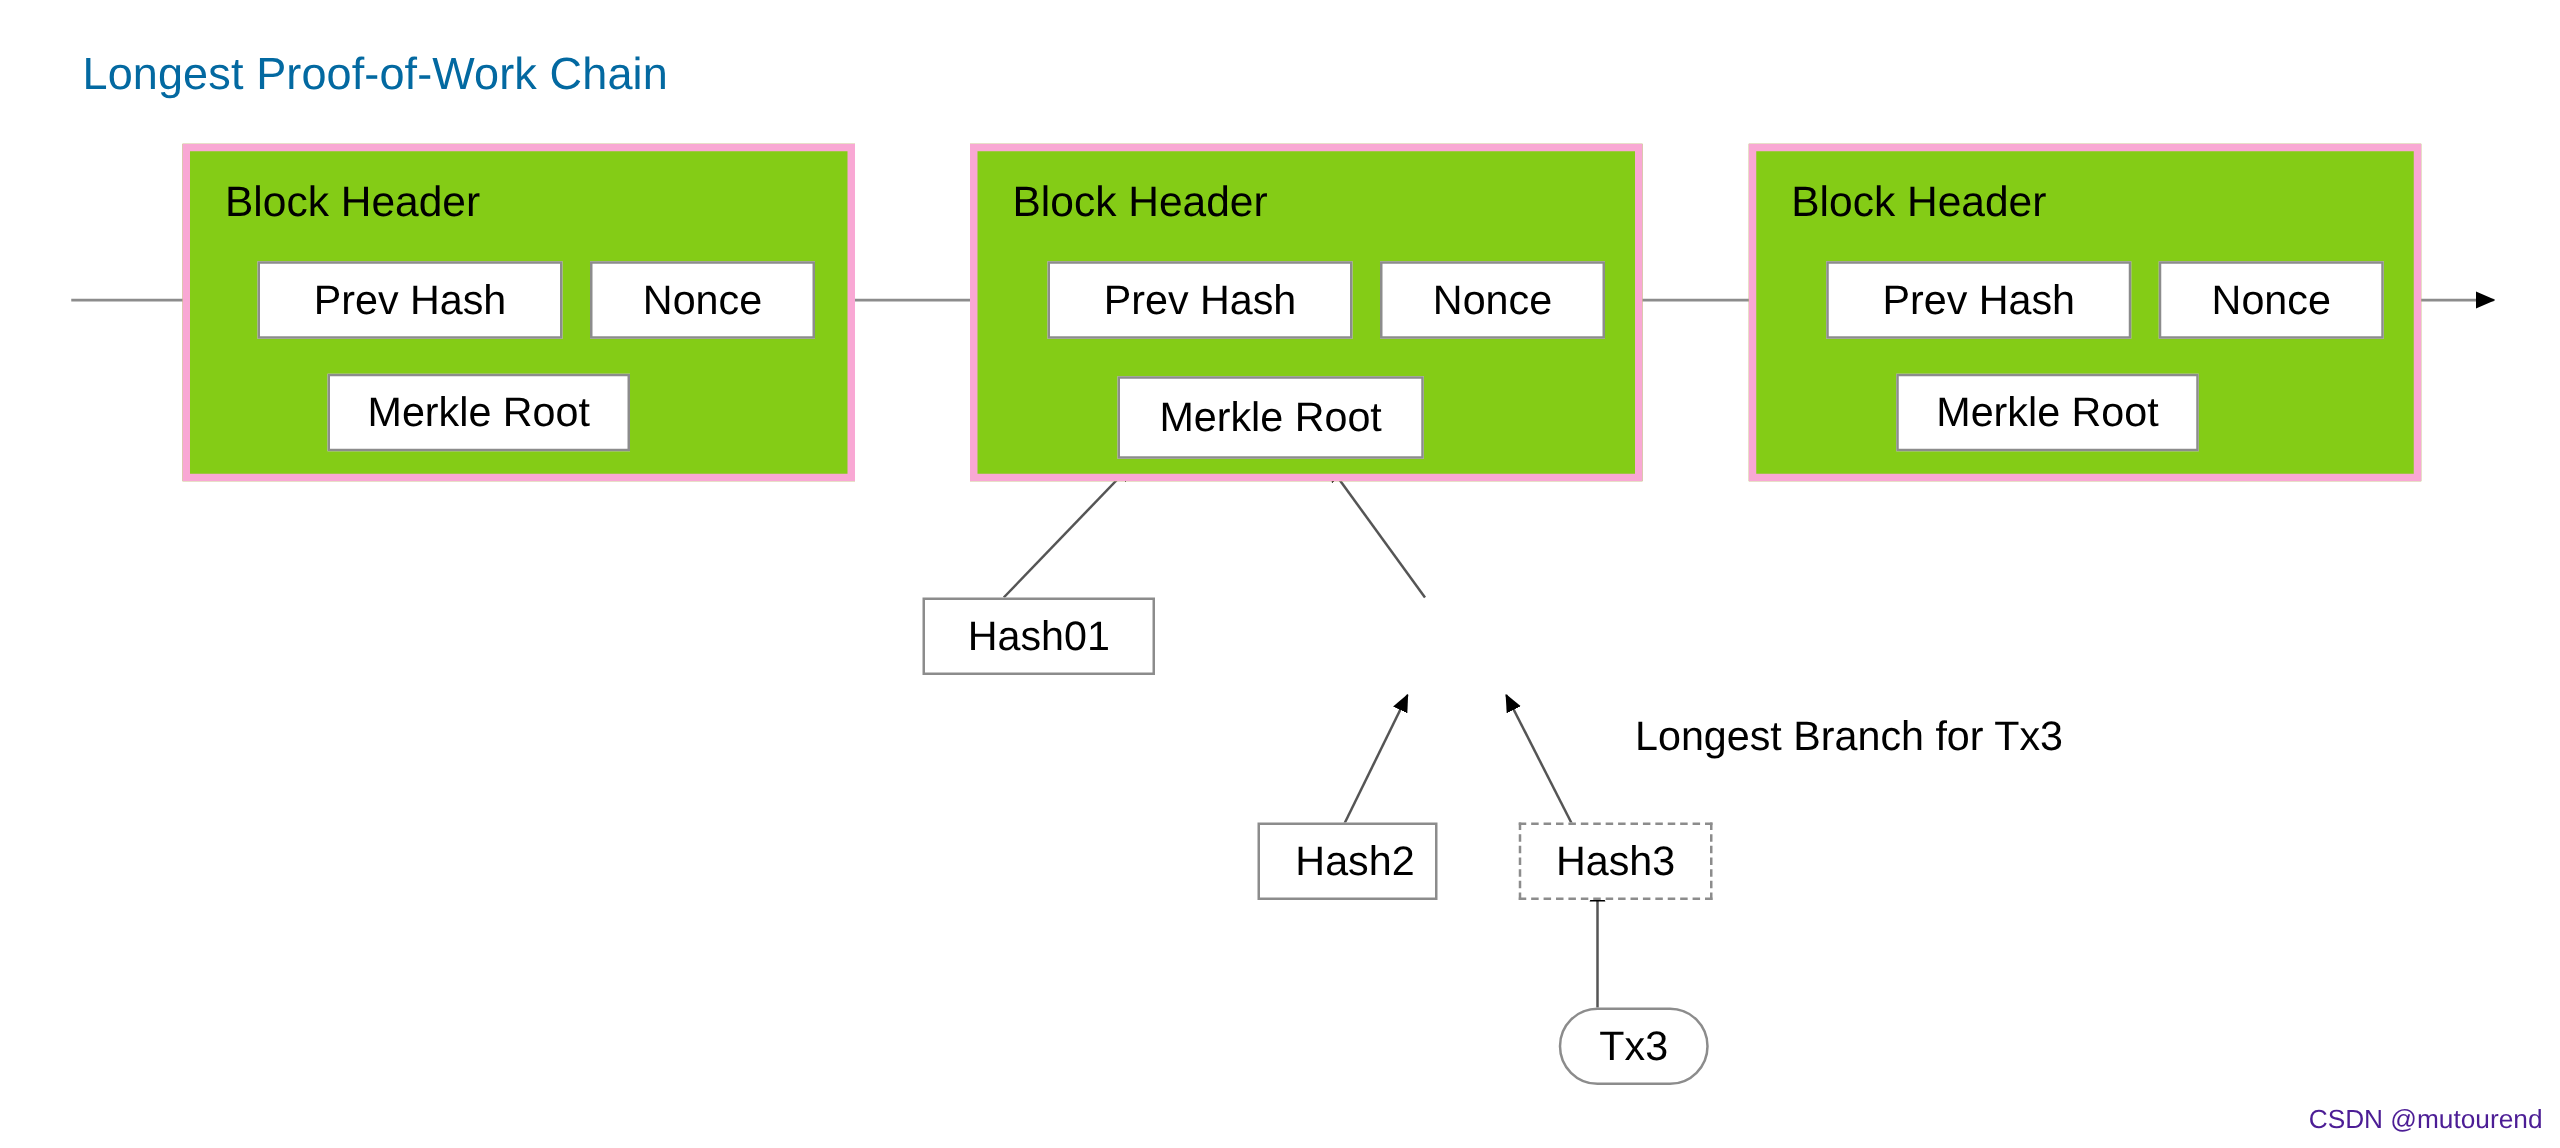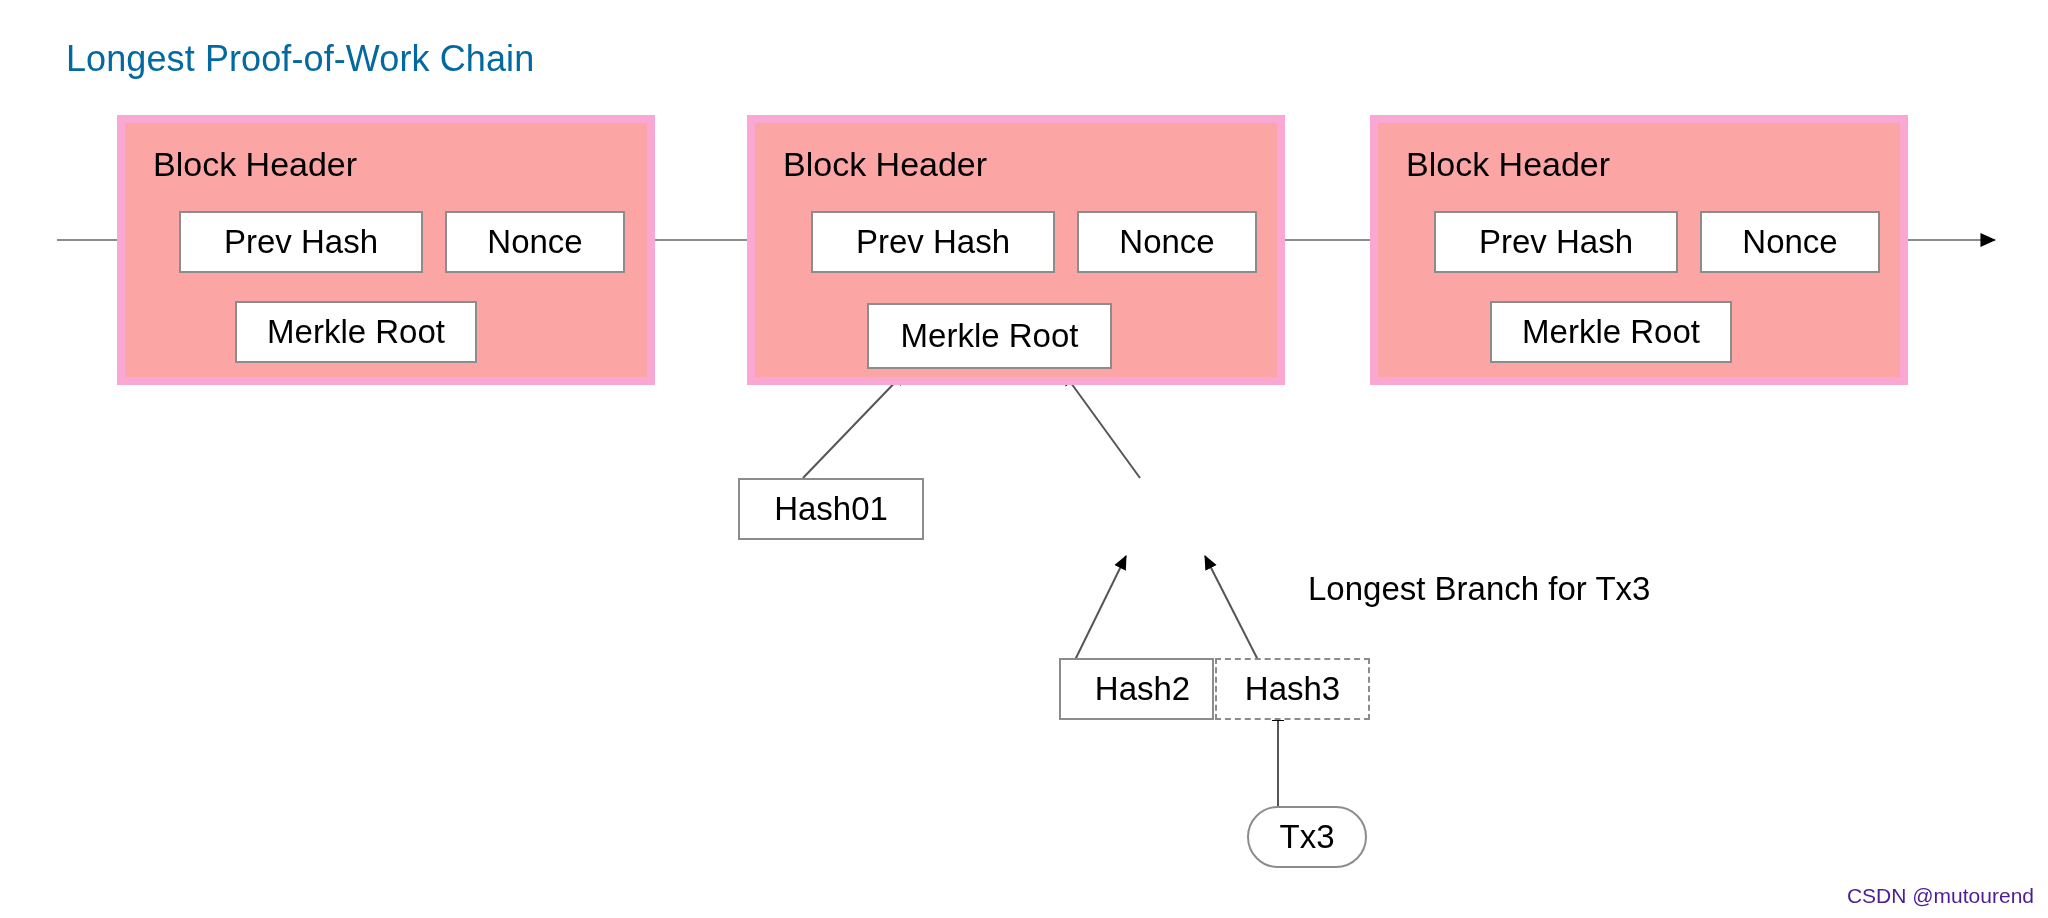--- a/index.html
+++ b/index.html
@@ -34,22 +34,23 @@
     color: #0369a1;
     white-space: nowrap;
     letter-spacing: 0.1px;
     margin-left: 10px;
   }
 
   
   .block {
     position: absolute;
     box-sizing: border-box;
-    border: 8px solid #f9a8d4;
-    background: #fca5a5;
+    border: 6px solid #f9a8d4;
+    background: #84cc16;
+    margin-left: 29px;
   }
   .block-label {
     position: absolute;
     left: 28px;
     top: 22px;
     font-size: 34px;
     color: #000000;
     white-space: nowrap;
   }
 
@@ -172,21 +173,21 @@
   <div class="block" style="left:1370px; top:115px; width:538px; height:270px;">
     <div class="block-label">Block Header</div>
     <div class="field" style="left:56px; top:88px; width:244px; height:62px;">Prev Hash</div>
     <div class="field" style="left:322px; top:88px; width:180px; height:62px;">Nonce</div>
     <div class="field" style="left:112px; top:178px; width:242px; height:62px;">Merkle Root</div>
   </div>
 
   <div class="node" style="left:713px; top:478px; width:186px; height:62px;">Hash01</div>
 
 
-  <div class="node" style="left:1034px; top:658px; width:155px; height:62px;padding-left:12px;">Hash2</div>
+  <div class="node" style="left:981px; top:658px; width:144px; height:62px;padding-left:12px;">Hash2</div>
 
   <div class="node dashed" style="left:1190px; top:658px; width:155px; height:62px;">Hash3</div>
 
   <div class="node" style="left:1222px; top:806px; width:120px; height:62px;border-radius:31px;">Tx3</div>
 
   <div class="annotation" style="left:1308px; top:570px;">Longest Branch for Tx3</div>
 
   <div class="watermark">CSDN @mutourend</div>
 
 </div>

